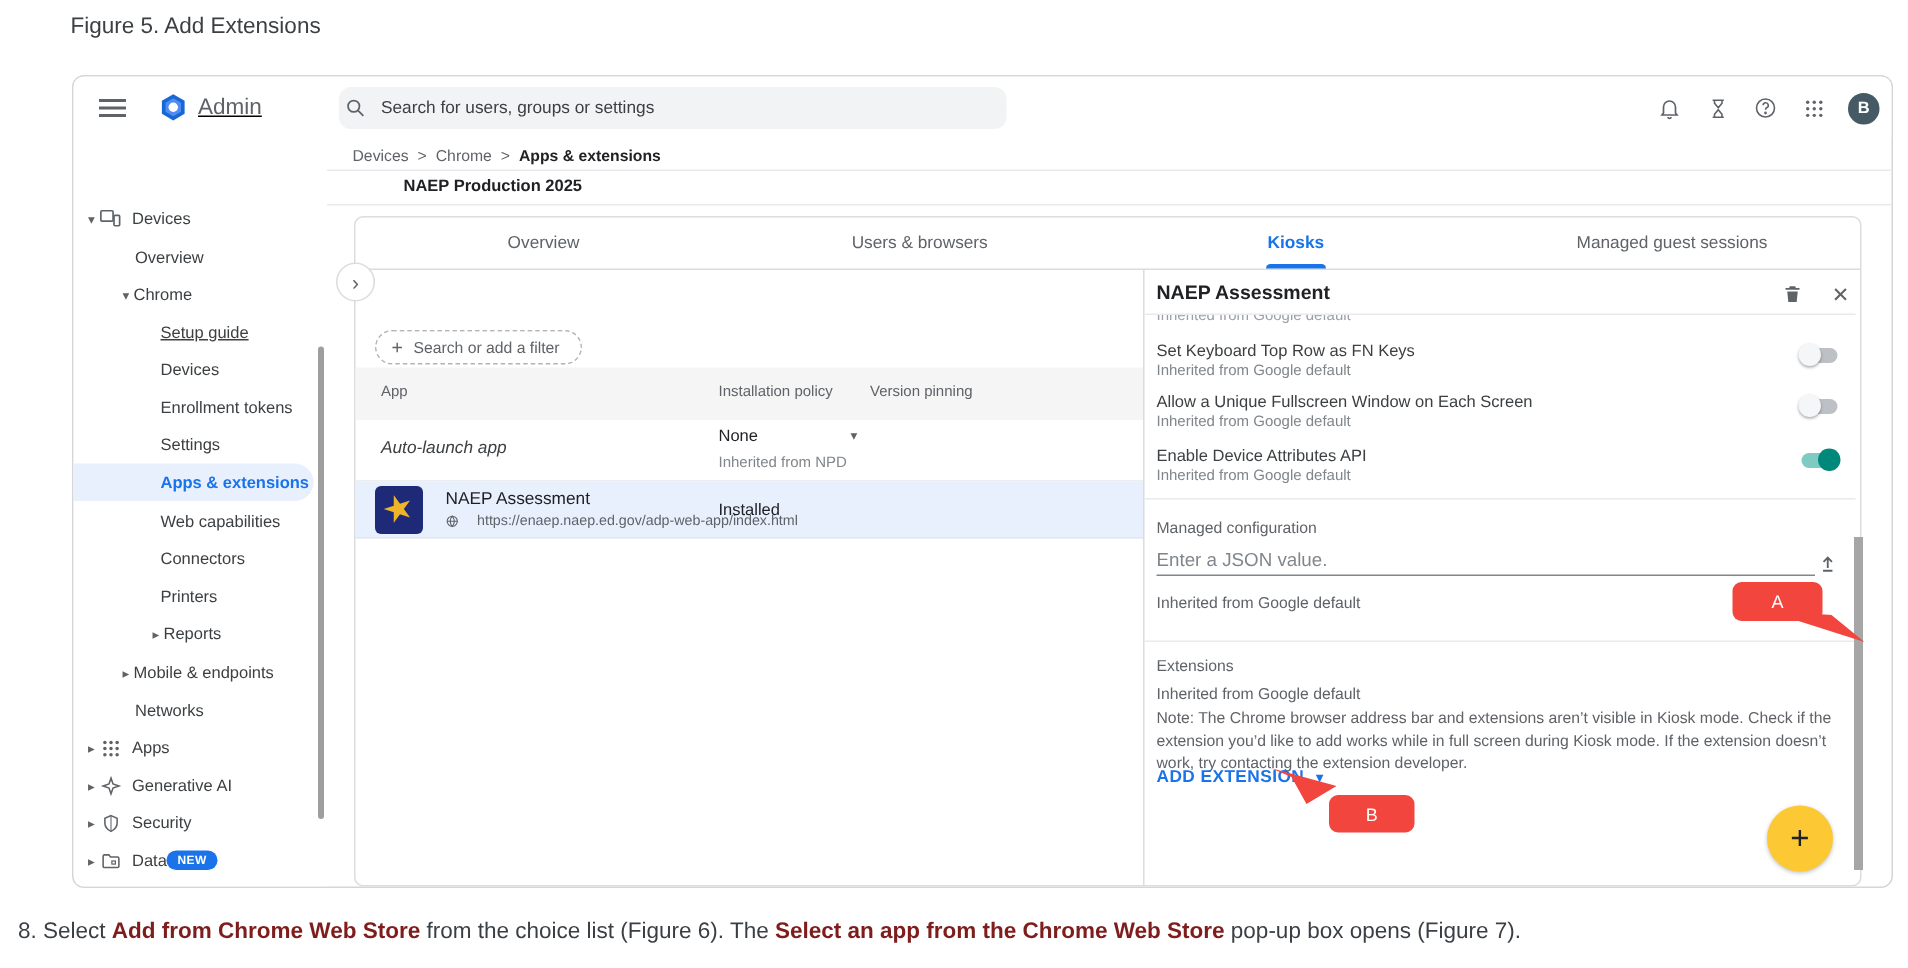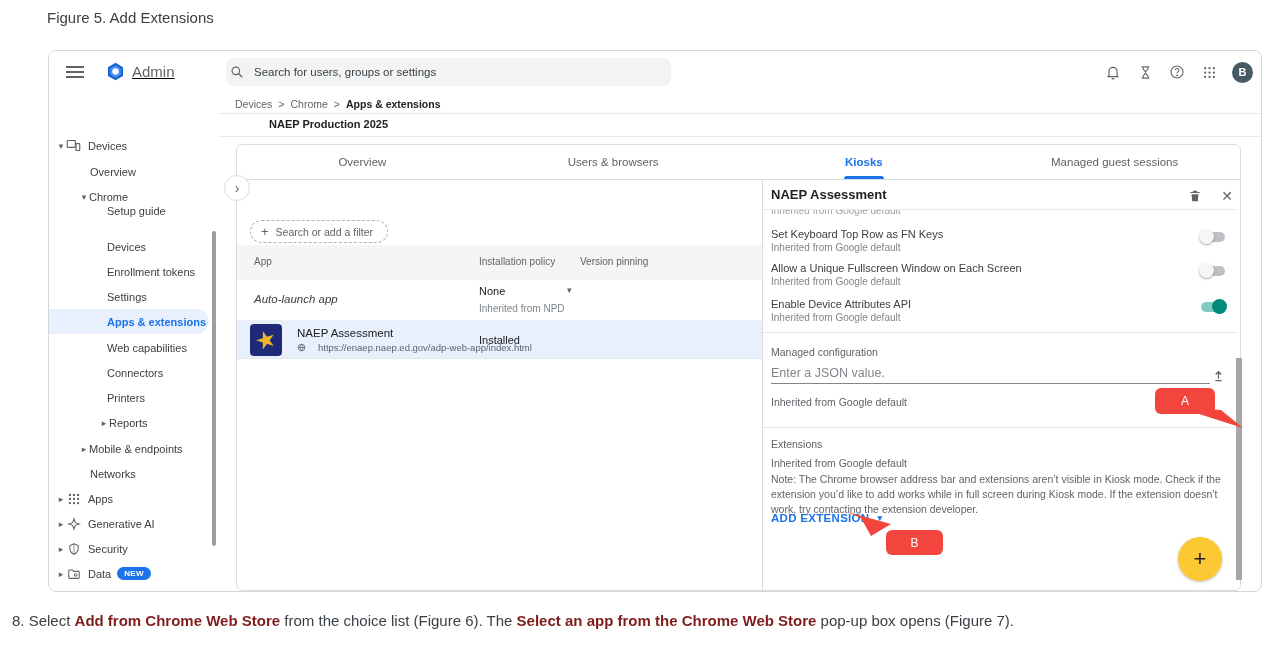--- a/index.html
+++ b/index.html
@@ -21,21 +21,21 @@
   .tb-icons { position:absolute; right:8px; top:0; height:42px; display:flex; align-items:center; gap:14px; }
   .tb-ic { width:18px; height:18px; display:flex; align-items:center; justify-content:center; cursor:pointer; }
   .avatar { width:21px; height:21px; border-radius:50%; background:#455a64; color:#fff; font-size:11px; font-weight:bold; display:flex; align-items:center; justify-content:center; cursor:pointer; }
 
   
   .sidebar { position:absolute; left:0; top:42px; width:169px; bottom:0; background:#fff; }
   .si { position:absolute; height:25px; display:flex; align-items:center; font-size:11px; color:#3c4043; cursor:pointer; white-space:nowrap; }
   .si .caret { font-size:9px; color:#5f6368; width:10px; text-align:center; }
   .si .ic { width:15px; height:15px; margin-right:7px; display:flex; align-items:center; justify-content:center; }
   .si.selected-pill { background:#e8f0fe; border-radius:0 16px 16px 0; color:#1a73e8; font-weight:bold; width:160px; }
-  .badge-new { margin-left:6px; background:#1a73e8; color:#fff; font-size:8px; font-weight:bold; padding:2px 7px; border-radius:8px; letter-spacing:.3px; }
+  .badge-new { background:#1a73e8; color:#fff; font-size:8px; font-weight:bold; padding:2px 7px; border-radius:8px; letter-spacing:.3px; }
   .side-scroll { position:absolute; left:163px; top:138px; width:4px; height:315px; background:#9e9e9e; border-radius:2px; }
 
   
   .content { position:absolute; left:169px; top:42px; right:0; bottom:0; }
   .breadcrumb { position:absolute; left:17px; top:5px; font-size:10.5px; color:#5f6368; display:flex; gap:6px; }
   .breadcrumb .cur { color:#202124; font-weight:bold; }
   .divider-h { position:absolute; left:0; right:0; height:1px; background:#e8eaed; }
   .org-unit { position:absolute; left:51px; top:25px; font-size:11px; font-weight:bold; color:#202124; }
 
   .card { position:absolute; left:18px; top:51px; width:1005px; height:447px; border:1px solid #dadce0; border-radius:6px; background:#fff; }
@@ -174,21 +174,21 @@
         </span>
       <span>Devices</span>
     </div>
     <div class="si" style="left:41px; top:66px;">
         <span>Overview</span>
       </div>
     <div class="si" style="left:30px; top:91px;">
         <span class="caret">▾</span>
         <span>Chrome</span>
       </div>
-    <div class="si" style="left:58px; top:105px;">
+    <div class="si" style="left:58px; top:116px;text-decoration:underline;">
         <span>Setup guide</span>
       </div>
     <div class="si" style="left:58px; top:141px;">
         <span>Devices</span>
       </div>
     <div class="si" style="left:58px; top:166px;">
         <span>Enrollment tokens</span>
       </div>
     <div class="si" style="left:58px; top:191px;">
         <span>Settings</span>

